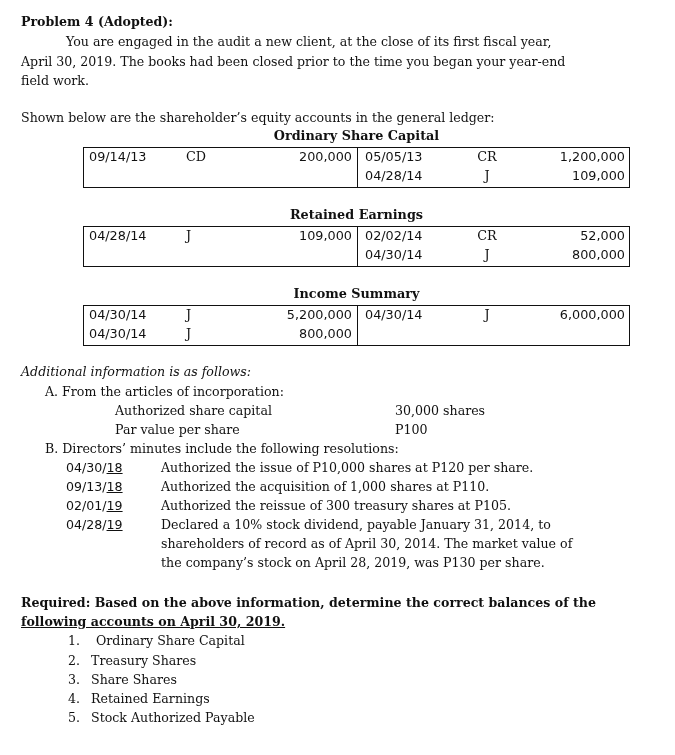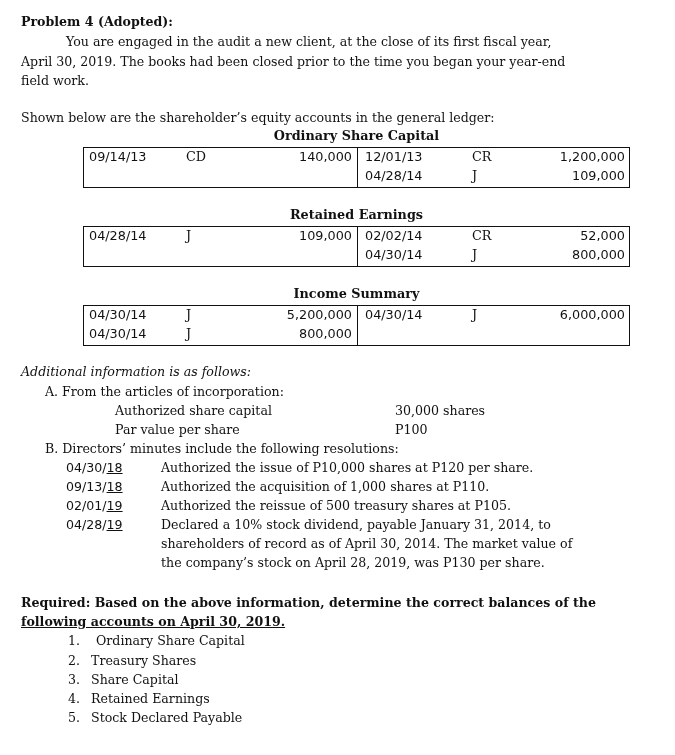--- a/index.html
+++ b/index.html
@@ -23,43 +23,43 @@
   .tacct .box {
     position: absolute; left: 0; width: 545px; border: 1.3px solid #111;
   }
   .tacct .divider { position: absolute; top: 0; bottom: 0; left: 273px; border-left: 1.3px solid #111; }
   .tacct .row { position: absolute; left: 0; width: 545px; height: 19px; font-size: 12.8px; }
   .cell { position: absolute; top: 0; white-space: nowrap; }
   .c-date-l { left: 5px; }
   .c-ref-l { left: 102px; }
   .c-amt-l { right: 277px; text-align: right; }
   .c-date-r { left: 281px; }
-  .c-ref-r { left: 388px; width: 30px; text-align: left; }
+  .c-ref-r { left: 388px; width: 30px; text-align: center; }
   .c-amt-r { right: 4px; text-align: right; }
 
   .u { text-decoration: underline; }
 </style>
 </head>
 <body>
 
 <div class="abs bold" style="left:21px; top:14px;">Problem 4 (Adopted):</div>
 <div class="abs" style="left:66px; top:34px;">You are engaged in the audit a new client, at the close of its first fiscal year,</div>
 <div class="abs" style="left:21px; top:54px;">April 30, 2019. The books had been closed prior to the time you began your year-end</div>
 <div class="abs" style="left:21px; top:73px;">field work.</div>
 <div class="abs" style="left:21px; top:110px;">Shown below are the shareholder’s equity accounts in the general ledger:</div>
 
 <div class="tacct" style="top:128px; height:62px;">
   <div class="title">Ordinary Share Capital</div>
   <div class="box" style="top:19px; height:39px;">
     <div class="divider"></div>
     <div class="row" style="top:1px;">
       <span class="cell mono c-date-l">09/14/13</span>
       <span class="cell c-ref-l">CD</span>
-      <span class="cell mono c-amt-l">140,000</span>
-      <span class="cell mono c-date-r">12/01/13</span>
+      <span class="cell mono c-amt-l">200,000</span>
+      <span class="cell mono c-date-r">05/05/13</span>
       <span class="cell c-ref-r">CR</span>
       <span class="cell mono c-amt-r">1,200,000</span>
     </div>
     <div class="row" style="top:20px;">
       <span class="cell mono c-date-l"></span>
       <span class="cell c-ref-l"></span>
       <span class="cell mono c-amt-l"></span>
       <span class="cell mono c-date-r">04/28/14</span>
       <span class="cell c-ref-r">J</span>
       <span class="cell mono c-amt-r">109,000</span>
@@ -121,32 +121,32 @@
 <div class="abs" style="left:395px; top:422px;">P100</div>
 <div class="abs" style="left:45px; top:441px;">B. Directors’ minutes include the following resolutions:</div>
 
 <div class="abs mono" style="left:66px; top:460px;"><span>04/30/</span><span class="u">18</span></div>
 <div class="abs" style="left:161px; top:460px;">Authorized the issue of P10,000 shares at P120 per share.</div>
 
 <div class="abs mono" style="left:66px; top:479px;"><span>09/13/</span><span class="u">18</span></div>
 <div class="abs" style="left:161px; top:479px;">Authorized the acquisition of 1,000 shares at P110.</div>
 
 <div class="abs mono" style="left:66px; top:498px;"><span>02/01/</span><span class="u">19</span></div>
-<div class="abs" style="left:161px; top:498px;">Authorized the reissue of 500 treasury shares at P105.</div>
+<div class="abs" style="left:161px; top:498px;">Authorized the reissue of 300 treasury shares at P105.</div>
 
 <div class="abs mono" style="left:66px; top:517px;"><span>04/28/</span><span class="u">19</span></div>
 <div class="abs" style="left:161px; top:517px;">Declared a 10% stock dividend, payable January 31, 2014, to</div>
 <div class="abs" style="left:161px; top:536px;">shareholders of record as of April 30, 2014. The market value of</div>
 <div class="abs" style="left:161px; top:555px;">the company’s stock on April 28, 2019, was P130 per share.</div>
 
 <div class="abs bold" style="left:21px; top:595px;text-align:center;">Required: Based on the above information, determine the correct balances of the</div>
 <div class="abs bold" style="left:21px; top:614px;text-decoration:underline;">following accounts on April 30, 2019.</div>
 
 <div class="abs" style="left:68px; top:633px;">1.</div>
 <div class="abs" style="left:96px; top:633px;">Ordinary Share Capital</div>
 <div class="abs" style="left:68px; top:653px;">2.</div>
 <div class="abs" style="left:91px; top:653px;">Treasury Shares</div>
 <div class="abs" style="left:68px; top:672px;">3.</div>
-<div class="abs" style="left:91px; top:672px;">Share Capital</div>
+<div class="abs" style="left:91px; top:672px;">Share Shares</div>
 <div class="abs" style="left:68px; top:691px;">4.</div>
 <div class="abs" style="left:91px; top:691px;">Retained Earnings</div>
 <div class="abs" style="left:68px; top:710px;">5.</div>
-<div class="abs" style="left:91px; top:710px;">Stock Declared Payable</div>
+<div class="abs" style="left:91px; top:710px;">Stock Authorized Payable</div>
 
 </body></html>

